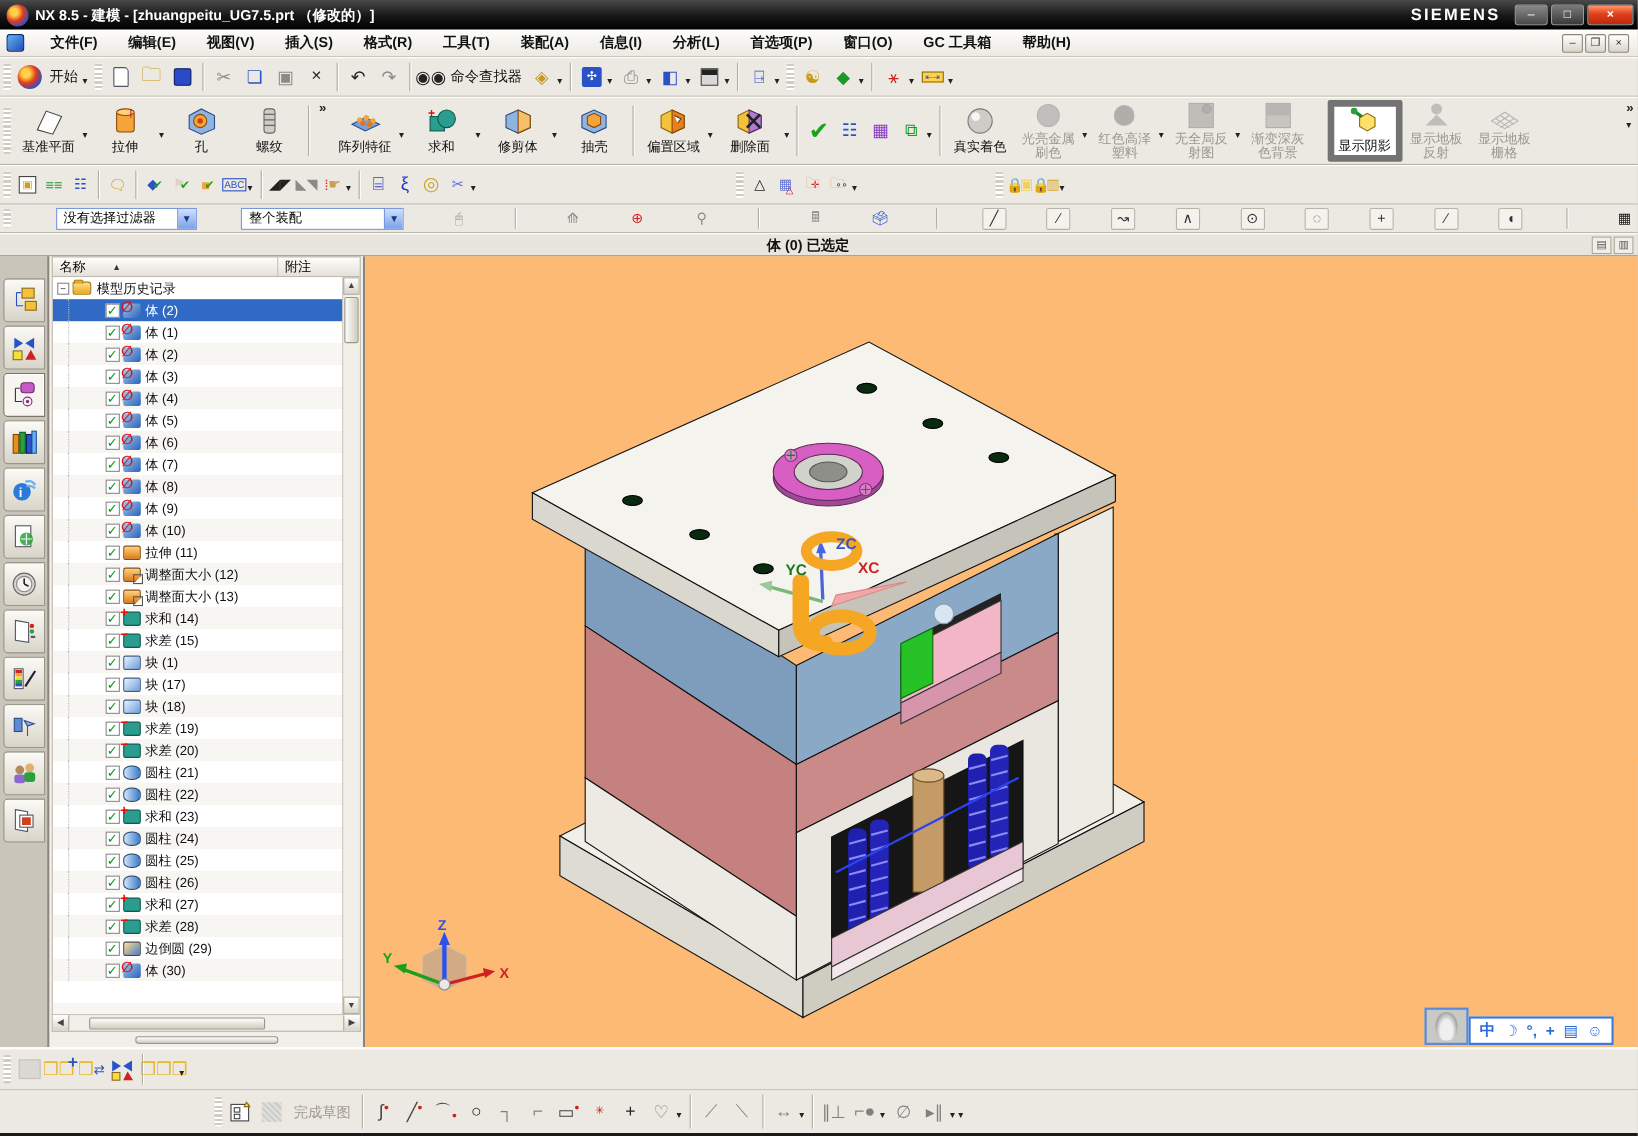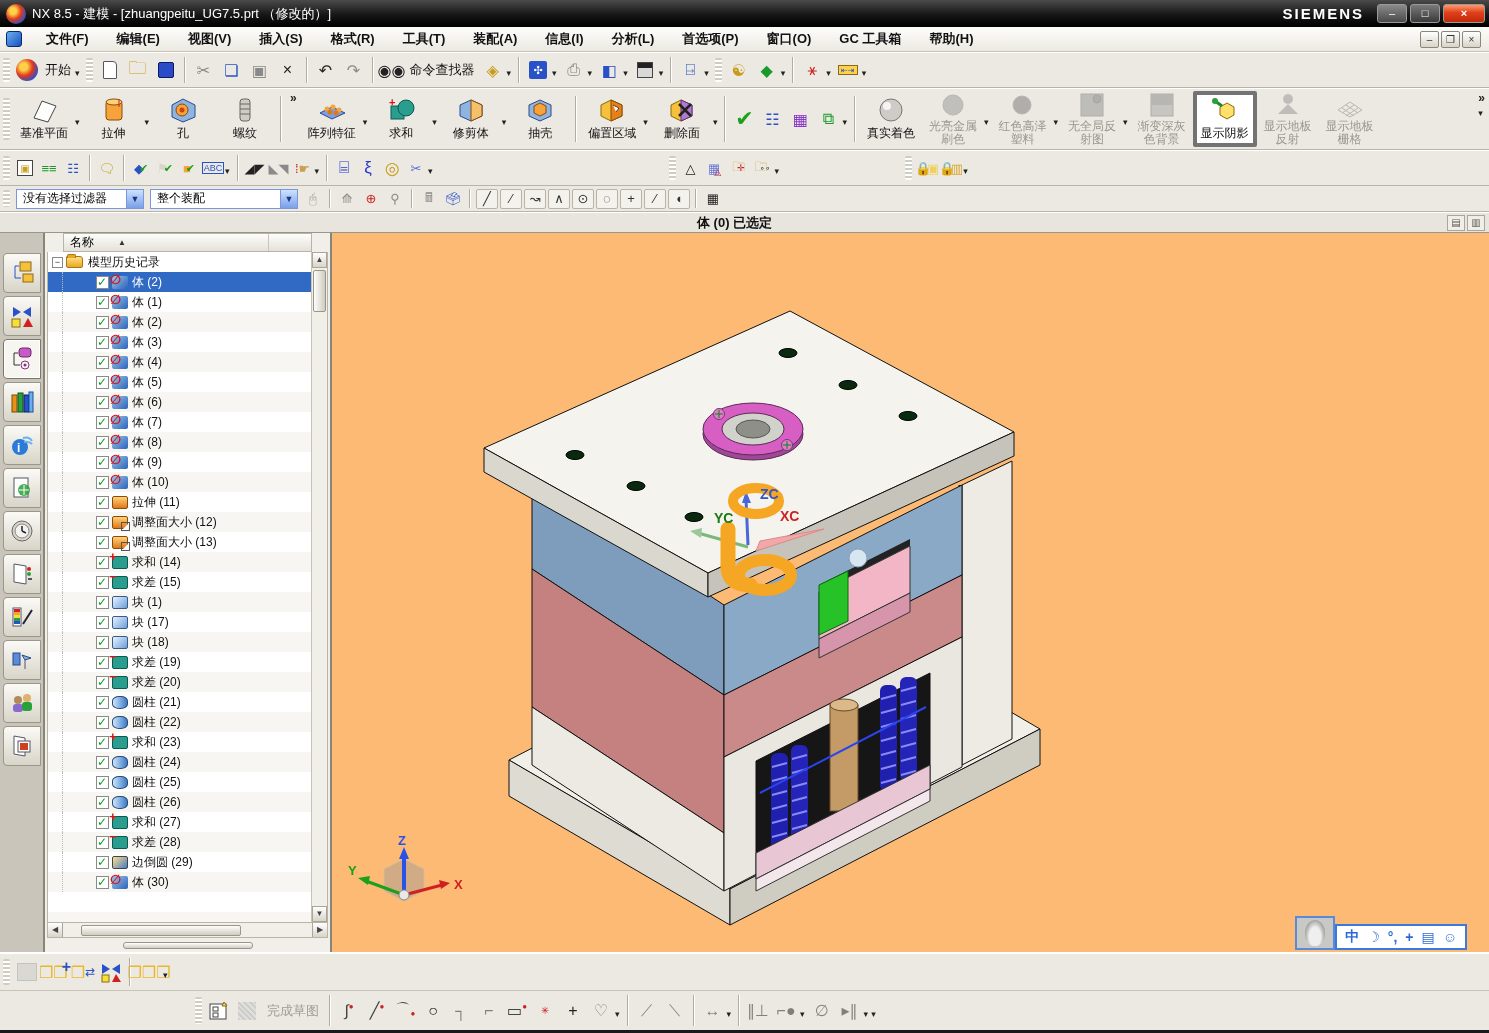--- a/index.html
+++ b/index.html
@@ -2,21 +2,21 @@
 <html><head>
 <meta charset="utf-8">
 <style>
   html,body{margin:0;padding:0;background:#555;}
   *{box-sizing:border-box;font-family:"Liberation Sans","DejaVu Sans",sans-serif;}
   .app{position:relative;width:1489px;height:1033px;background:#ece9e2;overflow:hidden;}
 
   
   .titlebar{position:absolute;left:0;top:0;width:100%;height:27px;background:linear-gradient(#4a4a4a,#161616 55%,#000);display:flex;align-items:center;padding:0 4px;color:#fff;}
   .nx-logo{width:20px;height:20px;border-radius:50%;background:radial-gradient(circle at 35% 35%,#ffd24a 18%,#e23a1a 45%,#2a52c8 75%,#0a1a66);margin:0 6px 0 2px;flex:0 0 auto;}
-  .title-text{font-size:13px;font-weight:normal;white-space:nowrap;}
+  .title-text{font-size:13px;font-weight:bold;white-space:nowrap;}
   .brand{margin-left:auto;font-size:15px;font-weight:bold;letter-spacing:2px;margin-right:10px;}
   .wbtn{width:30px;height:19px;margin-left:3px;border:1px solid #9a9a9a;border-radius:3px;background:linear-gradient(#8a8a8a,#4a4a4a);color:#fff;font-size:11px;line-height:16px;text-align:center;}
   .wbtn.max{background:linear-gradient(#7a7a7a,#3a3a3a);}
   .wbtn.close{width:42px;background:linear-gradient(#ff9a6a,#e0401c 45%,#c02808);font-weight:bold;}
 
   
   .menubar{position:absolute;left:0;top:27px;width:100%;height:25px;background:linear-gradient(#fdfdfb,#ece9e2);border-bottom:1px solid #c8c4b8;display:flex;align-items:center;font-size:13px;font-weight:bold;color:#111;}
   .doc-ic{width:16px;height:16px;margin:0 10px 0 6px;background:linear-gradient(135deg,#6ab0f0,#1a50c0);border-radius:3px;border:1px solid #0a2a70;}
   .menu-item{padding:2px 14px;white-space:nowrap;}
   .menubar-right{margin-left:auto;display:flex;margin-right:4px;}
@@ -32,25 +32,25 @@
   .tile{width:26px;height:26px;display:flex;align-items:center;justify-content:center;font-size:16px;flex:0 0 auto;margin:0 1px;border-radius:2px;}
   .tile.small{width:22px;height:22px;font-size:13px;}
   .caret{font-size:9px;color:#222;margin:6px 3px 0 0;align-self:center;}
   .lbl{font-size:13px;color:#111;margin:0 4px;white-space:nowrap;}
   .ovf{font-size:12px;font-weight:bold;color:#222;align-self:flex-start;margin:2px 4px;}
   .g-red{color:#c22;}.g-blue{color:#2a52c8;}.g-gold{color:#c89a1a;}.g-green{color:#1a9a2a;}.g-gray{color:#8a8a8a;}.g-dark{color:#222;}.g-purple{color:#8a3ac8;}
   .fbtn{display:flex;flex-direction:column;align-items:center;justify-content:center;min-width:62px;height:56px;font-size:12px;color:#111;white-space:nowrap;padding:0 4px;flex:0 0 auto;}
   .fbtn svg{margin-bottom:2px;}
   .fbtn.dis{color:#9a9790;}
   .fbtn.dis svg{opacity:.45;filter:grayscale(1);}
-  .fbtn.active{background:#fff;border:4px solid #737373;border-radius:2px;}
+  .fbtn.active{background:#fff;border:6px solid #737373;border-radius:2px;margin-left:14px;}
   .two{line-height:13px;text-align:center;}
 
   
-  .selbar{position:absolute;left:0;top:186px;width:100%;height:26px;background:#ece9e2;border-bottom:1px solid #b8b4a8;display:flex;align-items:center;}
+  .selbar{position:absolute;left:0;top:186px;width:100%;height:26px;background:#ece9e2;border-bottom:1px solid #b8b4a8;display:flex;align-items:center;justify-content:space-between;}
   .combo{height:20px;background:#fff;border:1px solid #7a96df;display:flex;align-items:center;font-size:12px;margin:0 3px;}
   .combo .val{padding:0 6px;white-space:nowrap;}
   .combo .drop{width:17px;height:100%;background:linear-gradient(#cfe0ff,#7aa0e8);border-left:1px solid #7a96df;color:#123a8a;font-size:9px;display:flex;align-items:center;justify-content:center;}
   .snap{width:22px;height:20px;border:1px solid #b8b4a8;background:#f4f2ec;display:flex;align-items:center;justify-content:center;font-size:13px;color:#333;margin:0 1px;border-radius:2px;}
 
   
   .promptbar{position:absolute;left:0;top:212px;width:100%;height:21px;background:#e8e5de;border-top:1px solid #fff;border-bottom:1px solid #9a968a;display:flex;align-items:center;font-size:13px;font-weight:bold;color:#111;}
   .prompt-text{position:absolute;left:697px;}
   .prompt-icons{margin-left:auto;display:flex;margin-right:4px;}
   .pic{width:18px;height:16px;border:1px solid #aaa79a;background:#f0eee6;font-size:10px;text-align:center;line-height:14px;color:#555;margin-left:2px;}
@@ -58,21 +58,21 @@
   
   .main{position:absolute;left:0;top:233px;width:100%;height:719px;display:flex;}
   .resbar{width:45px;background:#c9c5ba;border-right:2px solid #8a8578;display:flex;flex-direction:column;align-items:center;padding-top:20px;}
   .rbtn{width:38px;height:40px;margin-bottom:3px;border:1px solid #9a968a;border-radius:4px 0 0 4px;background:linear-gradient(#fbfaf6,#d8d4c8);display:flex;align-items:center;justify-content:center;}
   .rbtn.active{background:#f6f5ef;border-color:#7a7668;box-shadow:inset 0 0 0 1px #fff;}
 
   
   .navigator{width:287px;background:#f1efe9;border-right:2px solid #8a8578;position:relative;display:flex;flex-direction:column;}
   .nav-head{height:26px;display:flex;align-items:center;font-size:13px;font-weight:bold;padding-left:8px;color:#111;}
   .nav-head .gem{width:14px;height:12px;background:radial-gradient(circle at 35% 35%,#ffe9a0,#c89a2a);border-radius:50% 50% 40% 60%;border:1px solid #8a6a1a;margin-right:10px;}
-  .cols{height:19px;display:flex;border:1px solid #b8b4a8;background:linear-gradient(#fdfdfb,#e4e1d8);font-size:12px;margin:0 18px;flex-direction:column;}
+  .cols{height:19px;display:flex;border:1px solid #b8b4a8;background:linear-gradient(#fdfdfb,#e4e1d8);font-size:12px;margin:0 2px;}
   .col-name{width:205px;padding-left:6px;border-right:1px solid #c8c4b8;display:flex;align-items:center;}
   .col-note{flex:1;padding-left:6px;display:flex;align-items:center;}
   .sort{font-size:8px;margin-left:24px;color:#333;}
   .treewrap{flex:1;display:flex;margin:0 2px;border:1px solid #b8b4a8;border-top:none;background:#fff;overflow:hidden;}
   .tree{flex:1;position:relative;background:repeating-linear-gradient(to bottom,#ffffff 0 20px,#f7f6f2 20px 40px);}
   .row{height:20px;display:flex;align-items:center;font-size:12px;color:#111;white-space:nowrap;}
   .row.folder{padding-left:4px;font-weight:normal;}
   .row .pad{width:34px;flex:0 0 auto;border-left:1px dotted #bbb;margin-left:14px;height:100%;}
   .row.selected{background:#316ac5;color:#fff;}
   .expander{width:11px;height:11px;border:1px solid #888;background:#fff;font-size:9px;line-height:9px;text-align:center;color:#333;margin-right:3px;}

